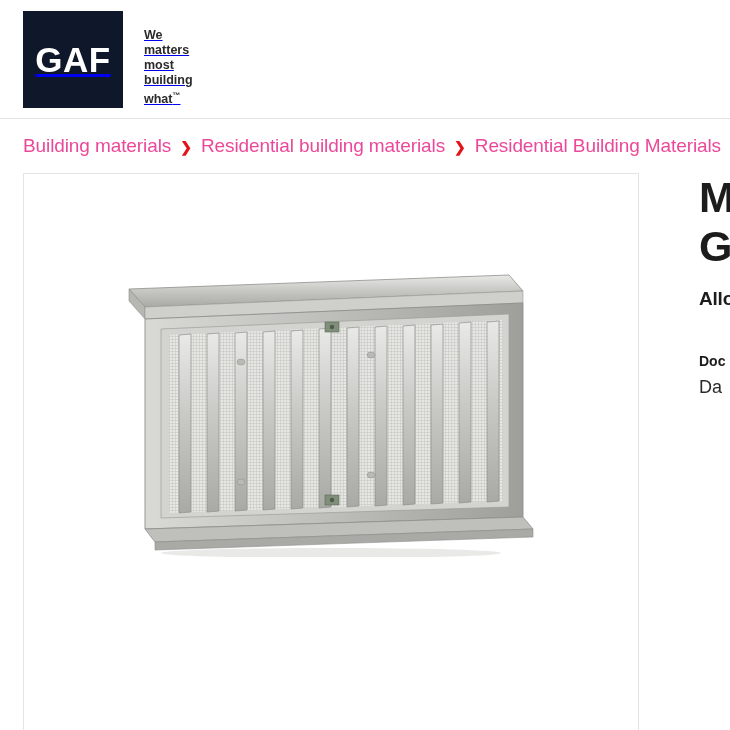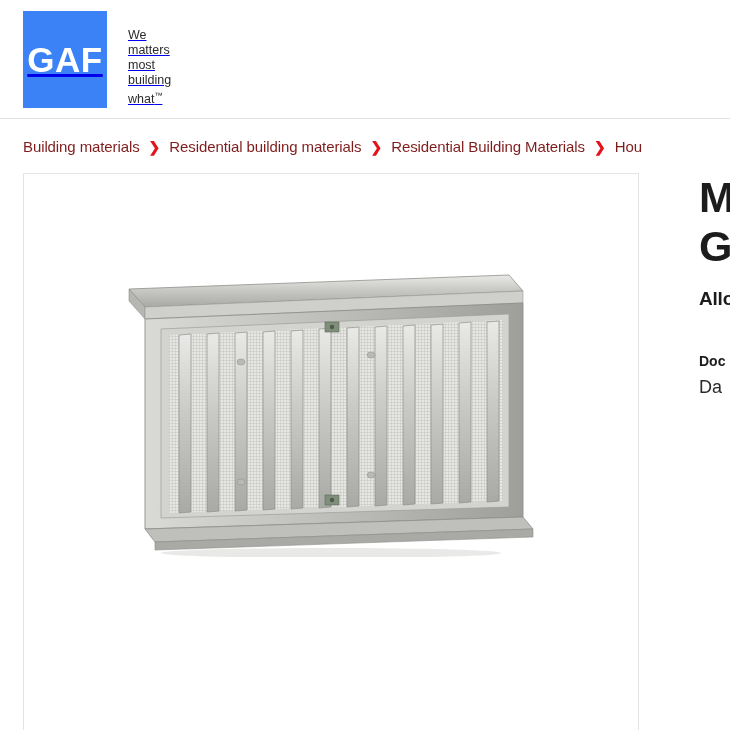--- a/index.html
+++ b/index.html
@@ -19,58 +19,58 @@
     border-bottom: 1px solid #e2e2e2;
   }
   .logo-block {
     position: absolute;
     left: 23px;
     top: 11px;
     display: flex;
     align-items: flex-start;
   }
   .logo-mark {
-    width: 84px;
+    width: 100px;
     height: 97px;
-    background: #3b82f6;
+    background: #0f172a;
     display: flex;
     align-items: center;
     justify-content: center;
   }
   .logo-mark span {
     color: #ffffff;
     font-family: "Liberation Sans", sans-serif;
     font-weight: bold;
     font-size: 35px;
     letter-spacing: 0.5px;
     line-height: 1;
   }
   .logo-tagline {
     margin-left: 21px;
     margin-top: 17px;
     font-size: 12.5px;
     line-height: 15px;
     color: #2b2b2b;
-    font-weight: normal;
+    font-weight: bold;
   }
   .logo-tagline div { white-space: nowrap; }
   .tm { font-size: 8px; vertical-align: super; }
 
   
   .breadcrumb {
     height: 54px;
     display: flex;
     align-items: center;
     padding-left: 23px;
     overflow: hidden;
     white-space: nowrap;
   }
   .crumb {
-    font-size: 15px;
-    color: #7f1d1d;
+    font-size: 19px;
+    color: #ec4899;
     text-decoration: none;
     letter-spacing: -0.1px;
   }
   .crumb-sep {
     display: inline-block;
     margin: 0 9px;
     color: #e4121a;
     font-size: 14px;
     font-weight: bold;
     line-height: 1;

